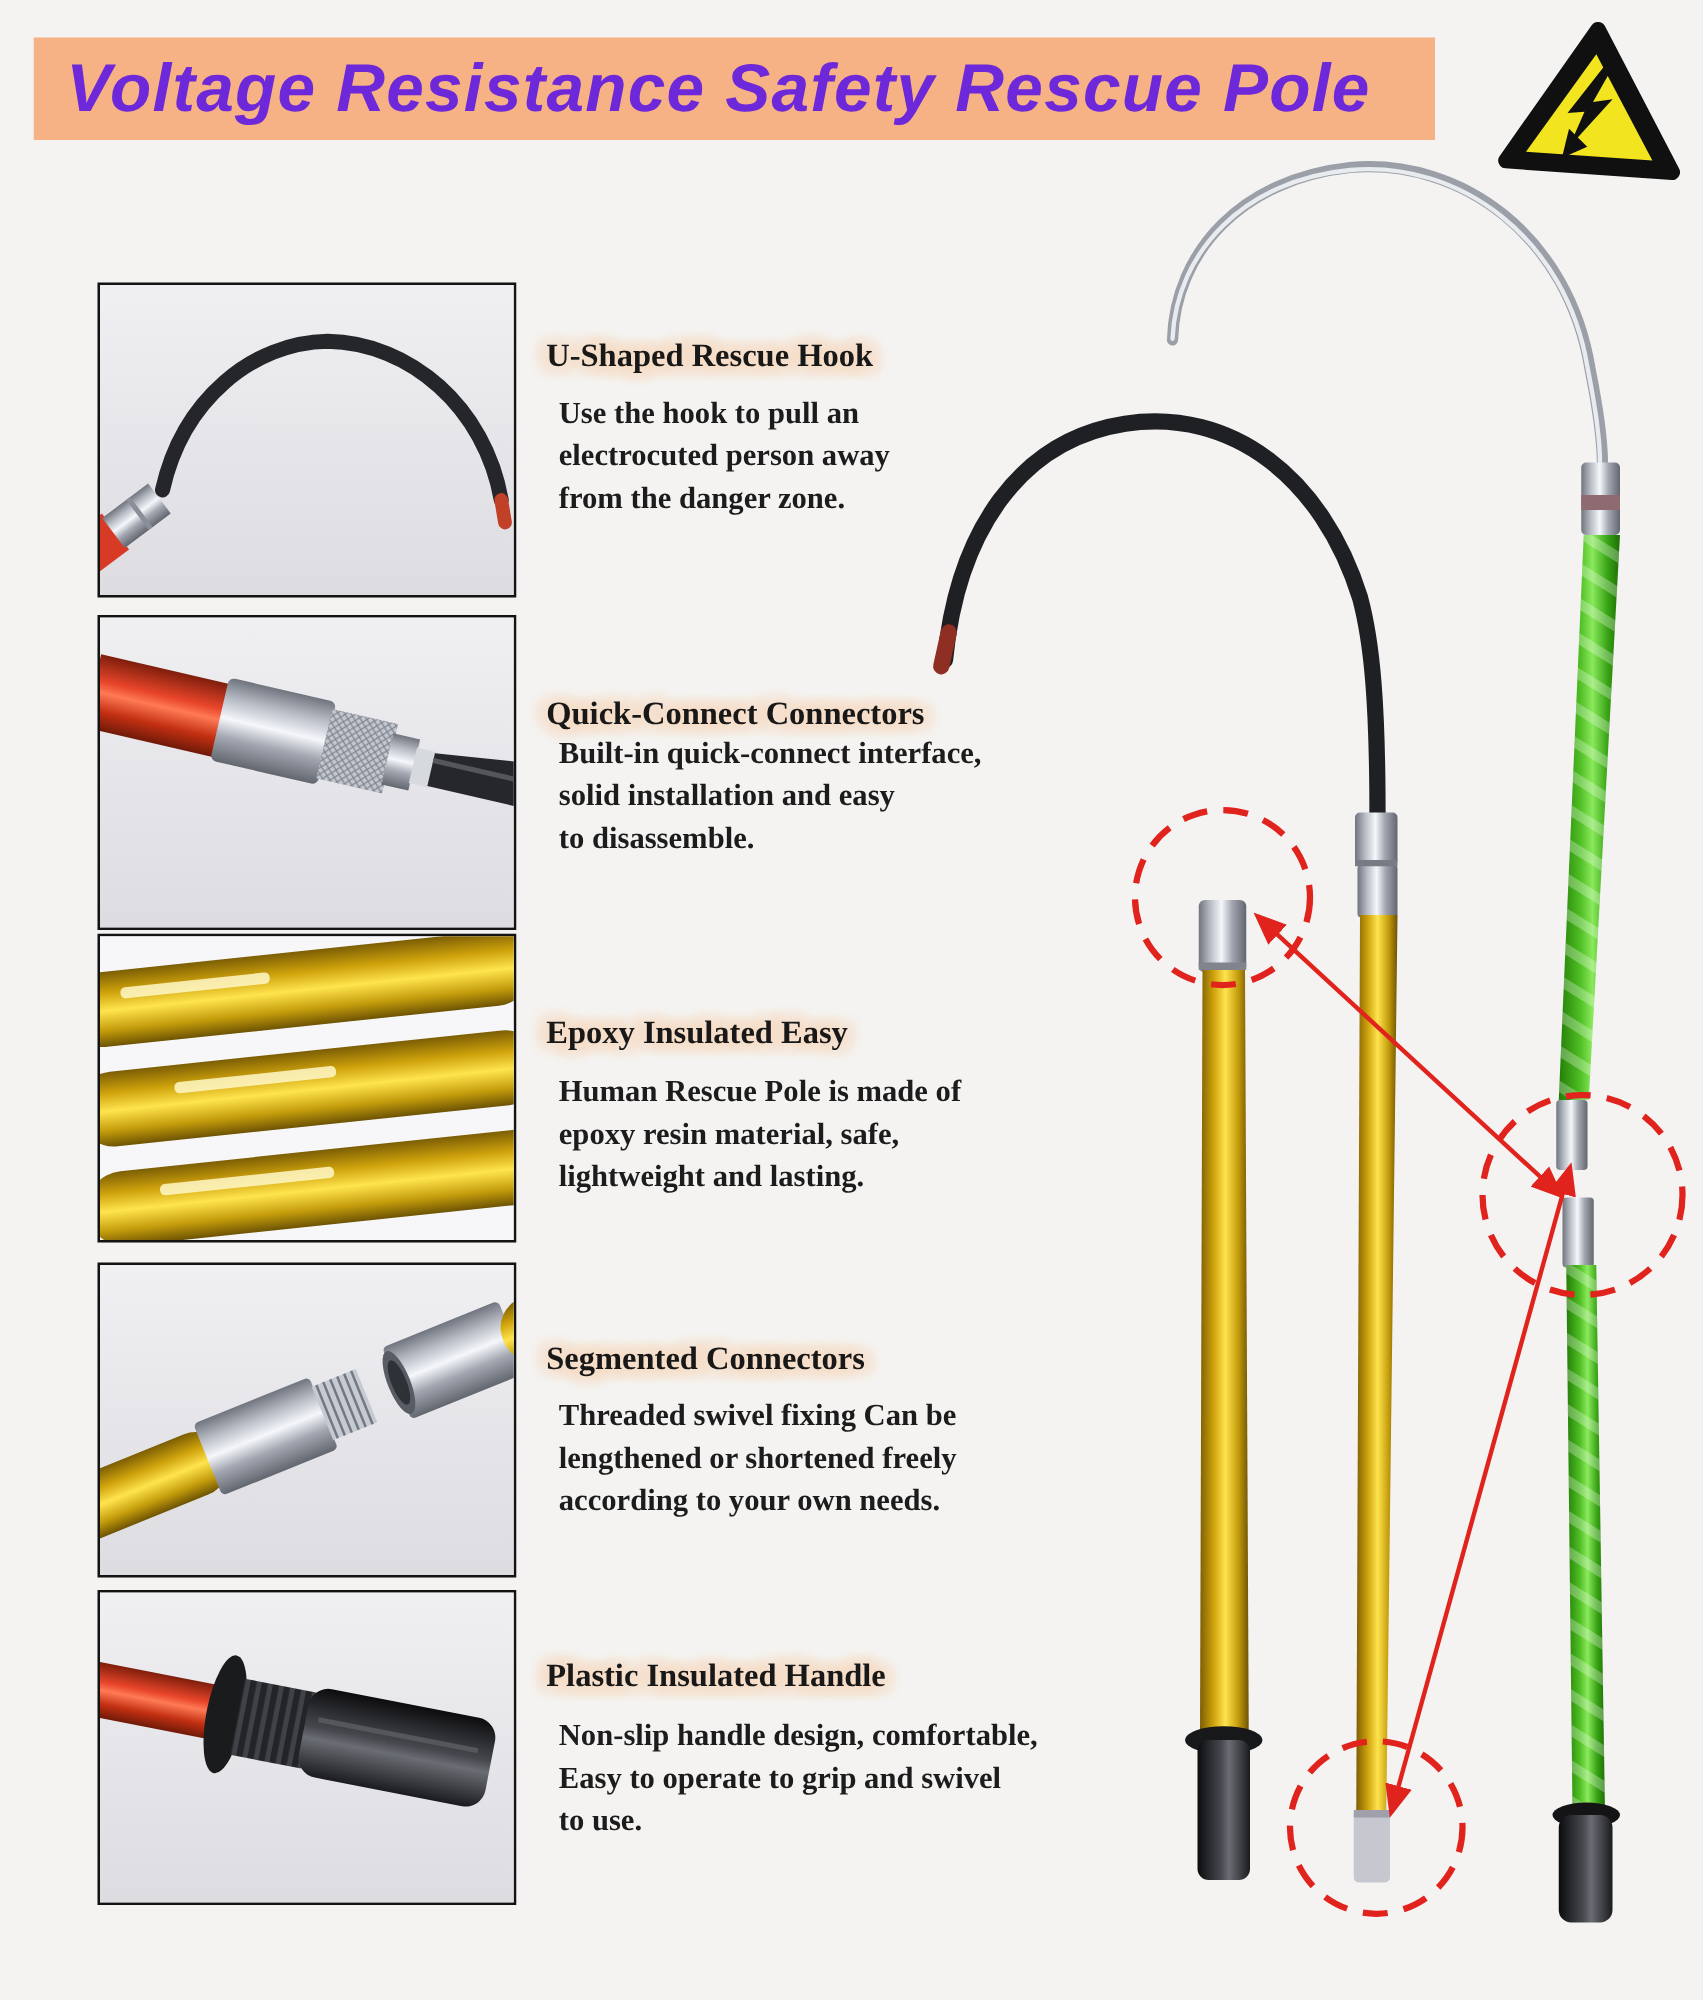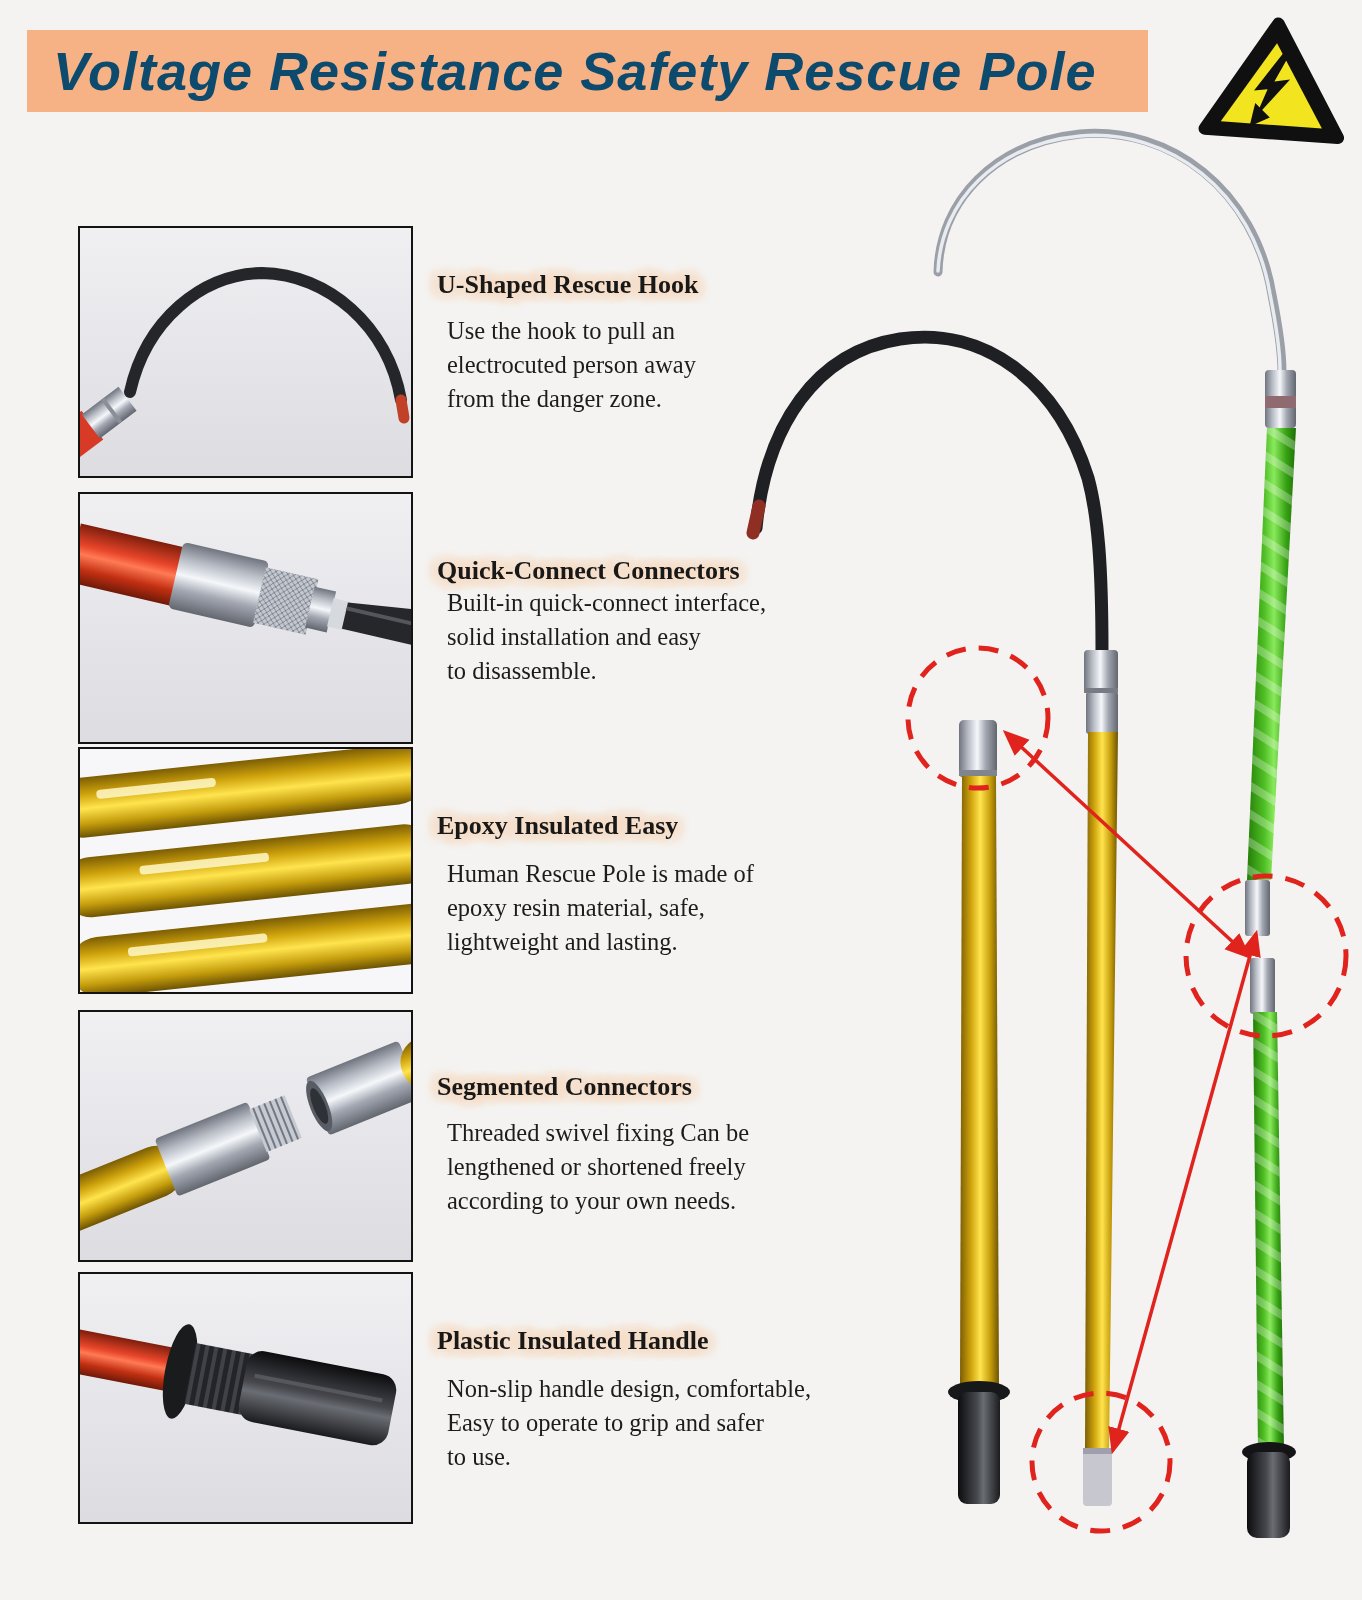--- a/index.html
+++ b/index.html
@@ -9,42 +9,42 @@
     font-family:"Liberation Serif", serif;
   }
   
   .banner{
     position:absolute;left:27px;top:30px;width:1121px;height:82px;
     background:#f6b184;display:flex;align-items:center;padding-left:26px;box-sizing:border-box;
   }
   .banner .title{
     font-family:"Liberation Sans", sans-serif;
     font-weight:bold;font-style:italic;
-    font-size:54px;letter-spacing:1px;color:#0c4a6e;white-space:nowrap;
+    font-size:54px;letter-spacing:1px;color:#6d28d9;white-space:nowrap;
   }
   
   .warn{position:absolute;left:1200px;top:14px;width:150px;height:132px;transform:rotate(4deg);}
   
   .photo-box{
     position:absolute;left:78px;width:335px;height:252px;
     border:2px solid #131313;background:#e9e9ec;box-sizing:border-box;
   }
   .photo-box svg{display:block;width:100%;height:100%;}
   .b1{top:226px;} .b2{top:492px;} .b3{top:747px;height:247px;} .b4{top:1010px;} .b5{top:1272px;}
   
   .feature-text{position:absolute;left:437px;width:430px;}
   .feature-text h2{
     margin:0;font-size:26px;font-weight:bold;color:#181818;white-space:nowrap;
     text-shadow:
       -7px -5px 9px #f6dcc6, 7px -5px 9px #f6dcc6,
       -7px 5px 9px #f6dcc6, 7px 5px 9px #f6dcc6,
       0 0 12px #f6dcc6, 0 0 14px #f6dcc6, 0 0 16px #f6dcc6;
   }
   .feature-text p{
-    margin:0;padding-left:10px;font-size:24.5px;font-weight:normal;color:#1c1c1c;
+    margin:0;padding-left:10px;font-size:24.5px;font-weight:bold;color:#1c1c1c;
     line-height:34px;white-space:pre-line;
   } 
   .t1{top:270px;} .t1 p{margin-top:14px;}
   .t2{top:556px;} .t2 p{}
   .t3{top:811px;} .t3 p{margin-top:16px;}
   .t4{top:1072px;} .t4 p{margin-top:14px;}
   .t5{top:1326px;} .t5 p{margin-top:16px;}
   
   .poles{position:absolute;left:0;top:0;width:1362px;height:1600px;}
 </style>
@@ -210,21 +210,21 @@
   <div class="feature-text t4">
     <h2>Segmented Connectors</h2>
     <p>Threaded swivel fixing Can be
 lengthened or shortened freely
 according to your own needs.</p>
   </div>
 
   <div class="feature-text t5">
     <h2>Plastic Insulated Handle</h2>
     <p>Non-slip handle design, comfortable,
-Easy to operate to grip and safer
+Easy to operate to grip and swivel
 to use.</p>
   </div>
 
   <svg class="poles" viewBox="0 0 1362 1600">
     <defs>
       <linearGradient id="yelx" x1="0" y1="0" x2="1" y2="0">
         <stop offset="0" stop-color="#7c5e04"></stop>
           <stop offset=".28" stop-color="#cfa30c"></stop>
         <stop offset=".52" stop-color="#ffe44e"></stop>
           <stop offset=".78" stop-color="#c59d0c"></stop>

